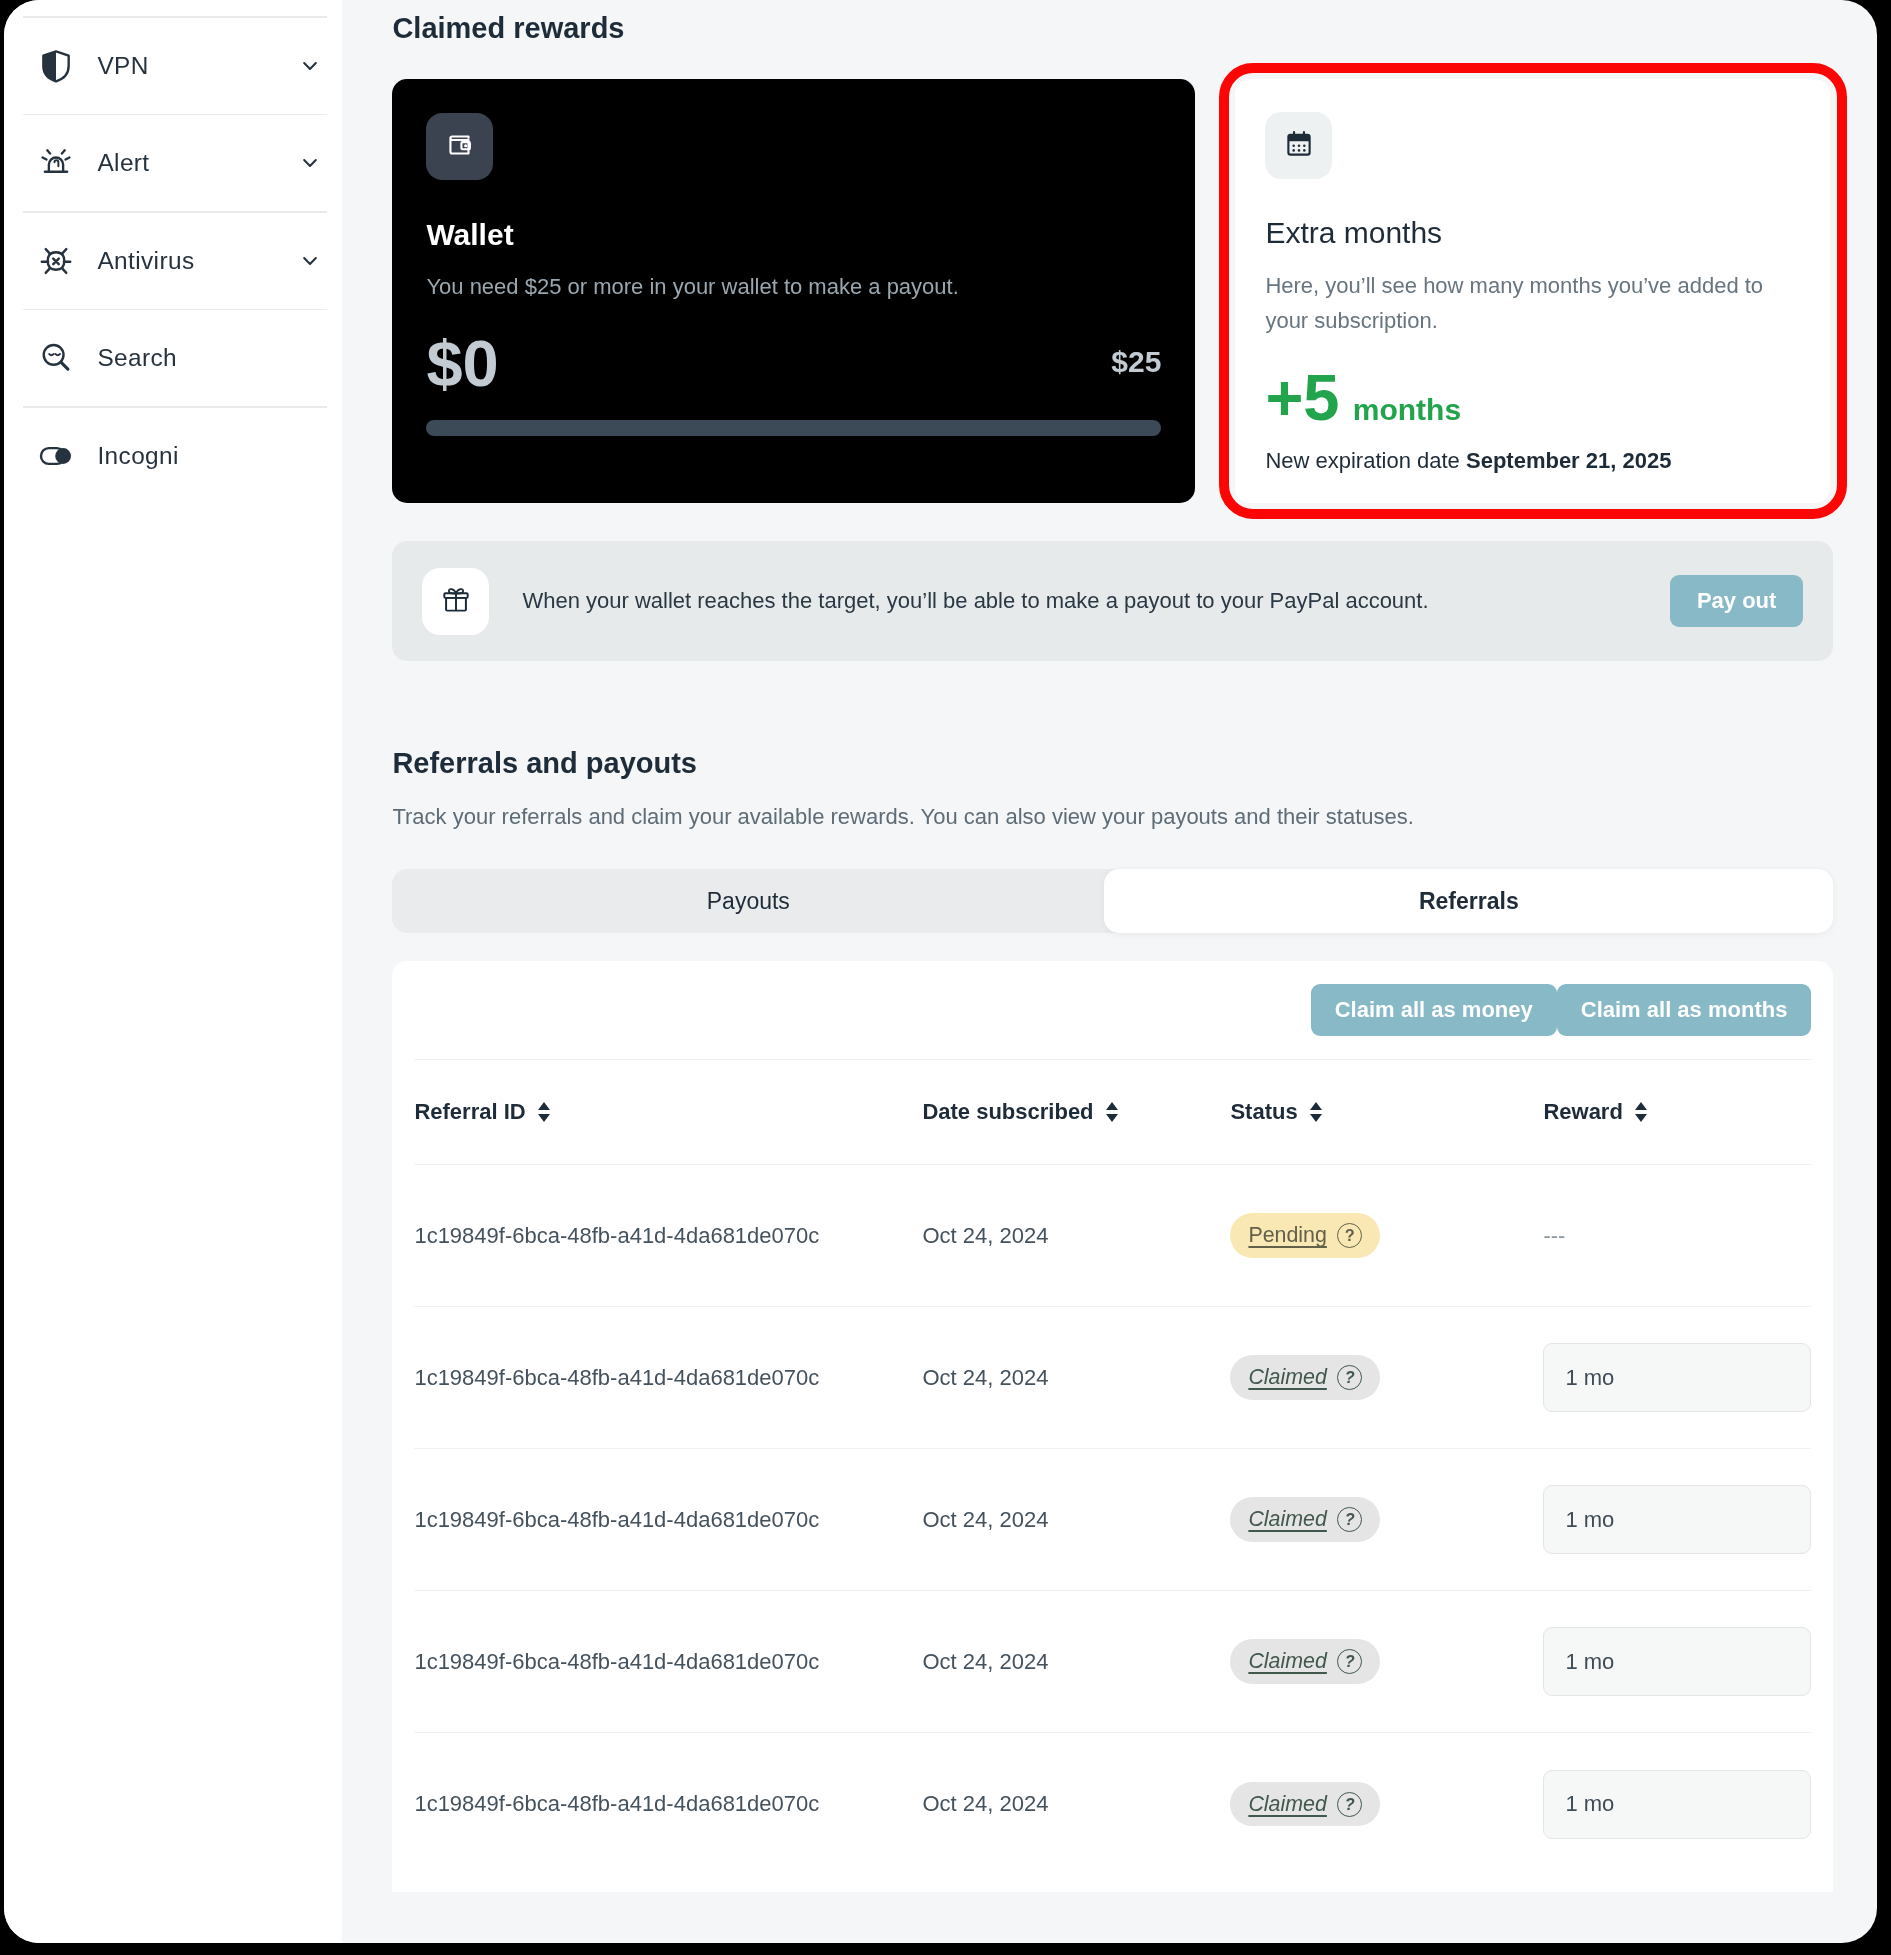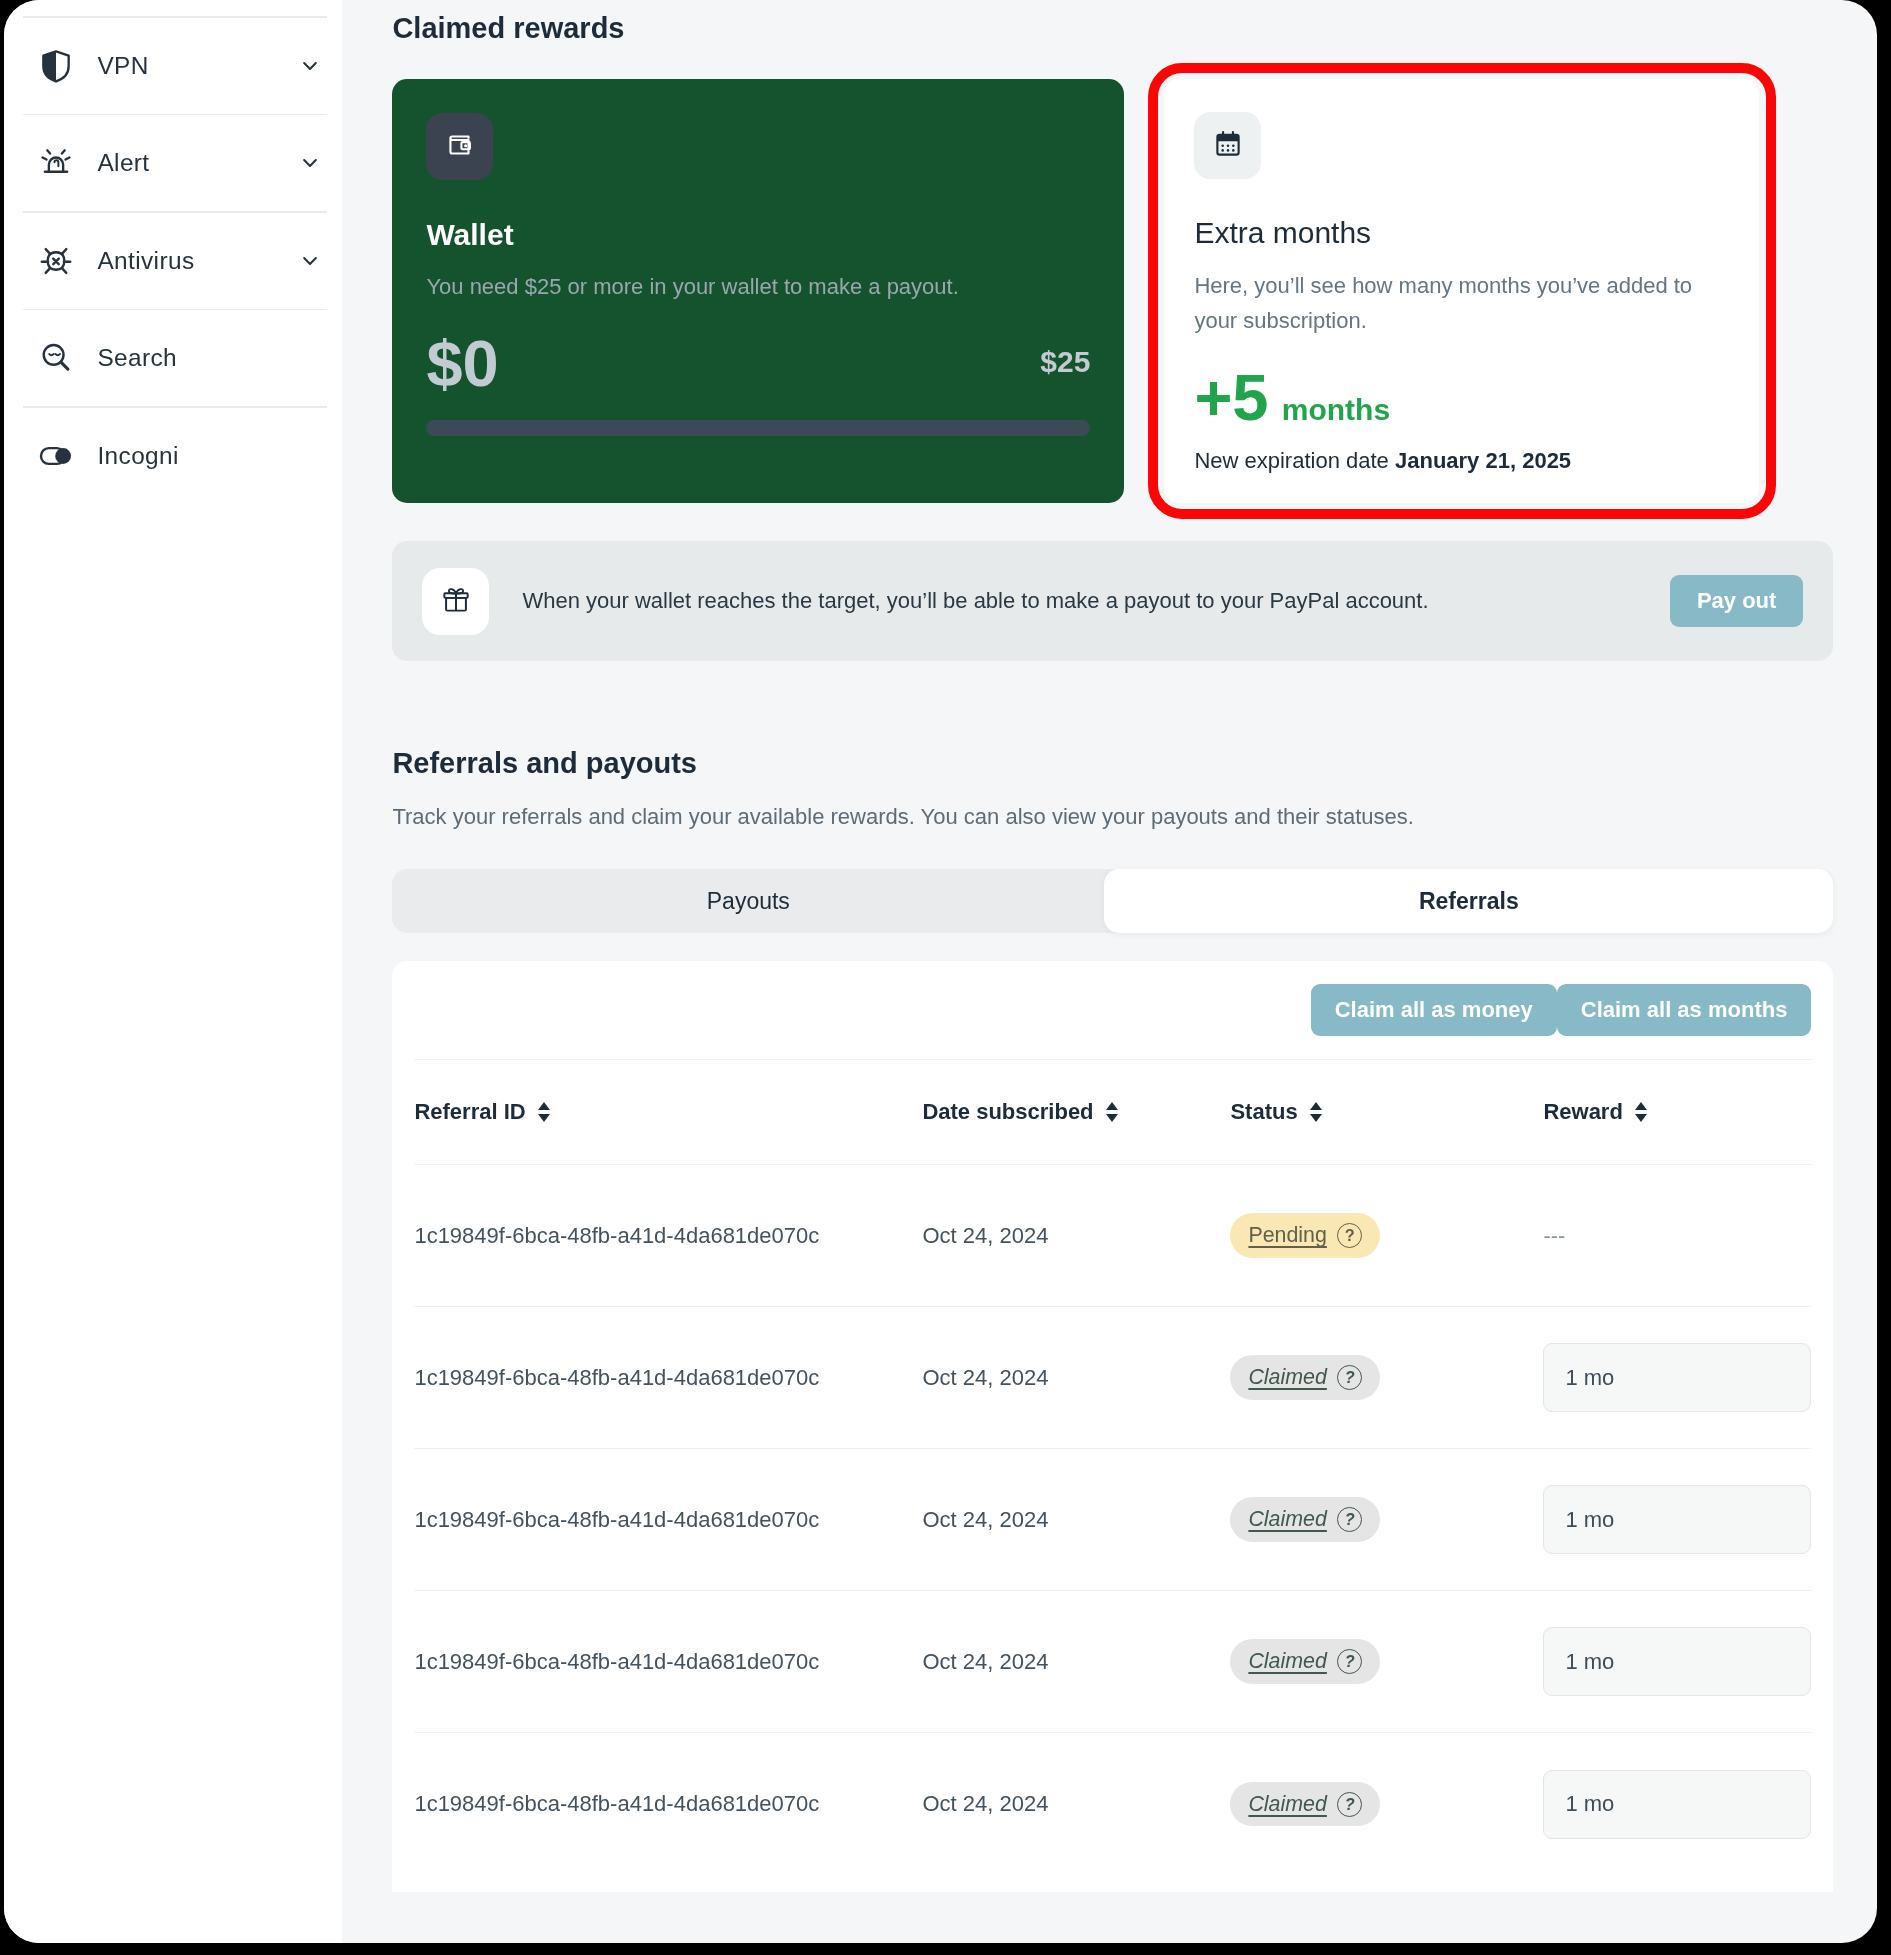--- a/index.html
+++ b/index.html
@@ -29,21 +29,21 @@
   
   .main { flex:1; padding:12px 44px 0 50px; }
   .section-title { font-size:29px; font-weight:700; color:#1e2c39; }
   .section-desc { font-size:22px; color:#5d6c77; line-height:36px; margin-top:19px; max-width:1430px; }
 
   
   .cards { display:flex; align-items:flex-start; margin-top:34px; }
   .tile { width:67px; height:67px; border-radius:16.3px; display:flex; align-items:center; justify-content:center; }
   .tile svg { width:34px; height:34px; }
 
-  .wallet-card { width:732px; height:424px; background:#14532d; border-radius:15px; padding:34px; }
+  .wallet-card { width:803px; height:424px; background:#000000; border-radius:15px; padding:34px; }
   .wallet-card .tile { background:#3a434f; color:#fff; }
   .wallet-title { font-size:30px; font-weight:700; color:#fff; margin-top:38px; }
   .wallet-desc { font-size:22px; color:#9aa7b1; margin-top:22px; }
   .amount-row { display:flex; align-items:flex-end; margin-top:31px; }
   .amount-current { font-size:65px; font-weight:700; color:#c3cbd2; line-height:65px; }
   .amount-target { margin-left:auto; font-size:30px; font-weight:700; color:#c3cbd2; margin-bottom:17px; }
   .progress { height:16.3px; border-radius:8.1px; background:#3c4a57; margin-top:24px; overflow:hidden; }
   .progress-fill { height:100%; background:#21a44c; border-radius:8.1px; }
 
   .extra-wrap { position:relative; width:595px; height:424px; margin-left:40px; }
@@ -269,21 +269,21 @@
                 </svg></span>
           </div>
           <h2 class="extra-title">Extra months</h2>
           <p class="extra-desc">Here, you’ll see how many months you’ve added to your subscription.</p>
           <div class="months-row">
             <span class="months-value">+5</span>
             <span class="months-label">months</span>
           </div>
           <p class="expiry">
             <span>New expiration date</span>
-            <span class="date">January 21, 2025</span>
+            <span class="date">September 21, 2025</span>
           </p>
         </section>
       </div>
     </div>
 
     <div class="banner">
       <div class="tile">
         <span><svg width="34" height="34" viewBox="0 0 46 46">
               <use href="#i-gift"></use>
             </svg></span>

